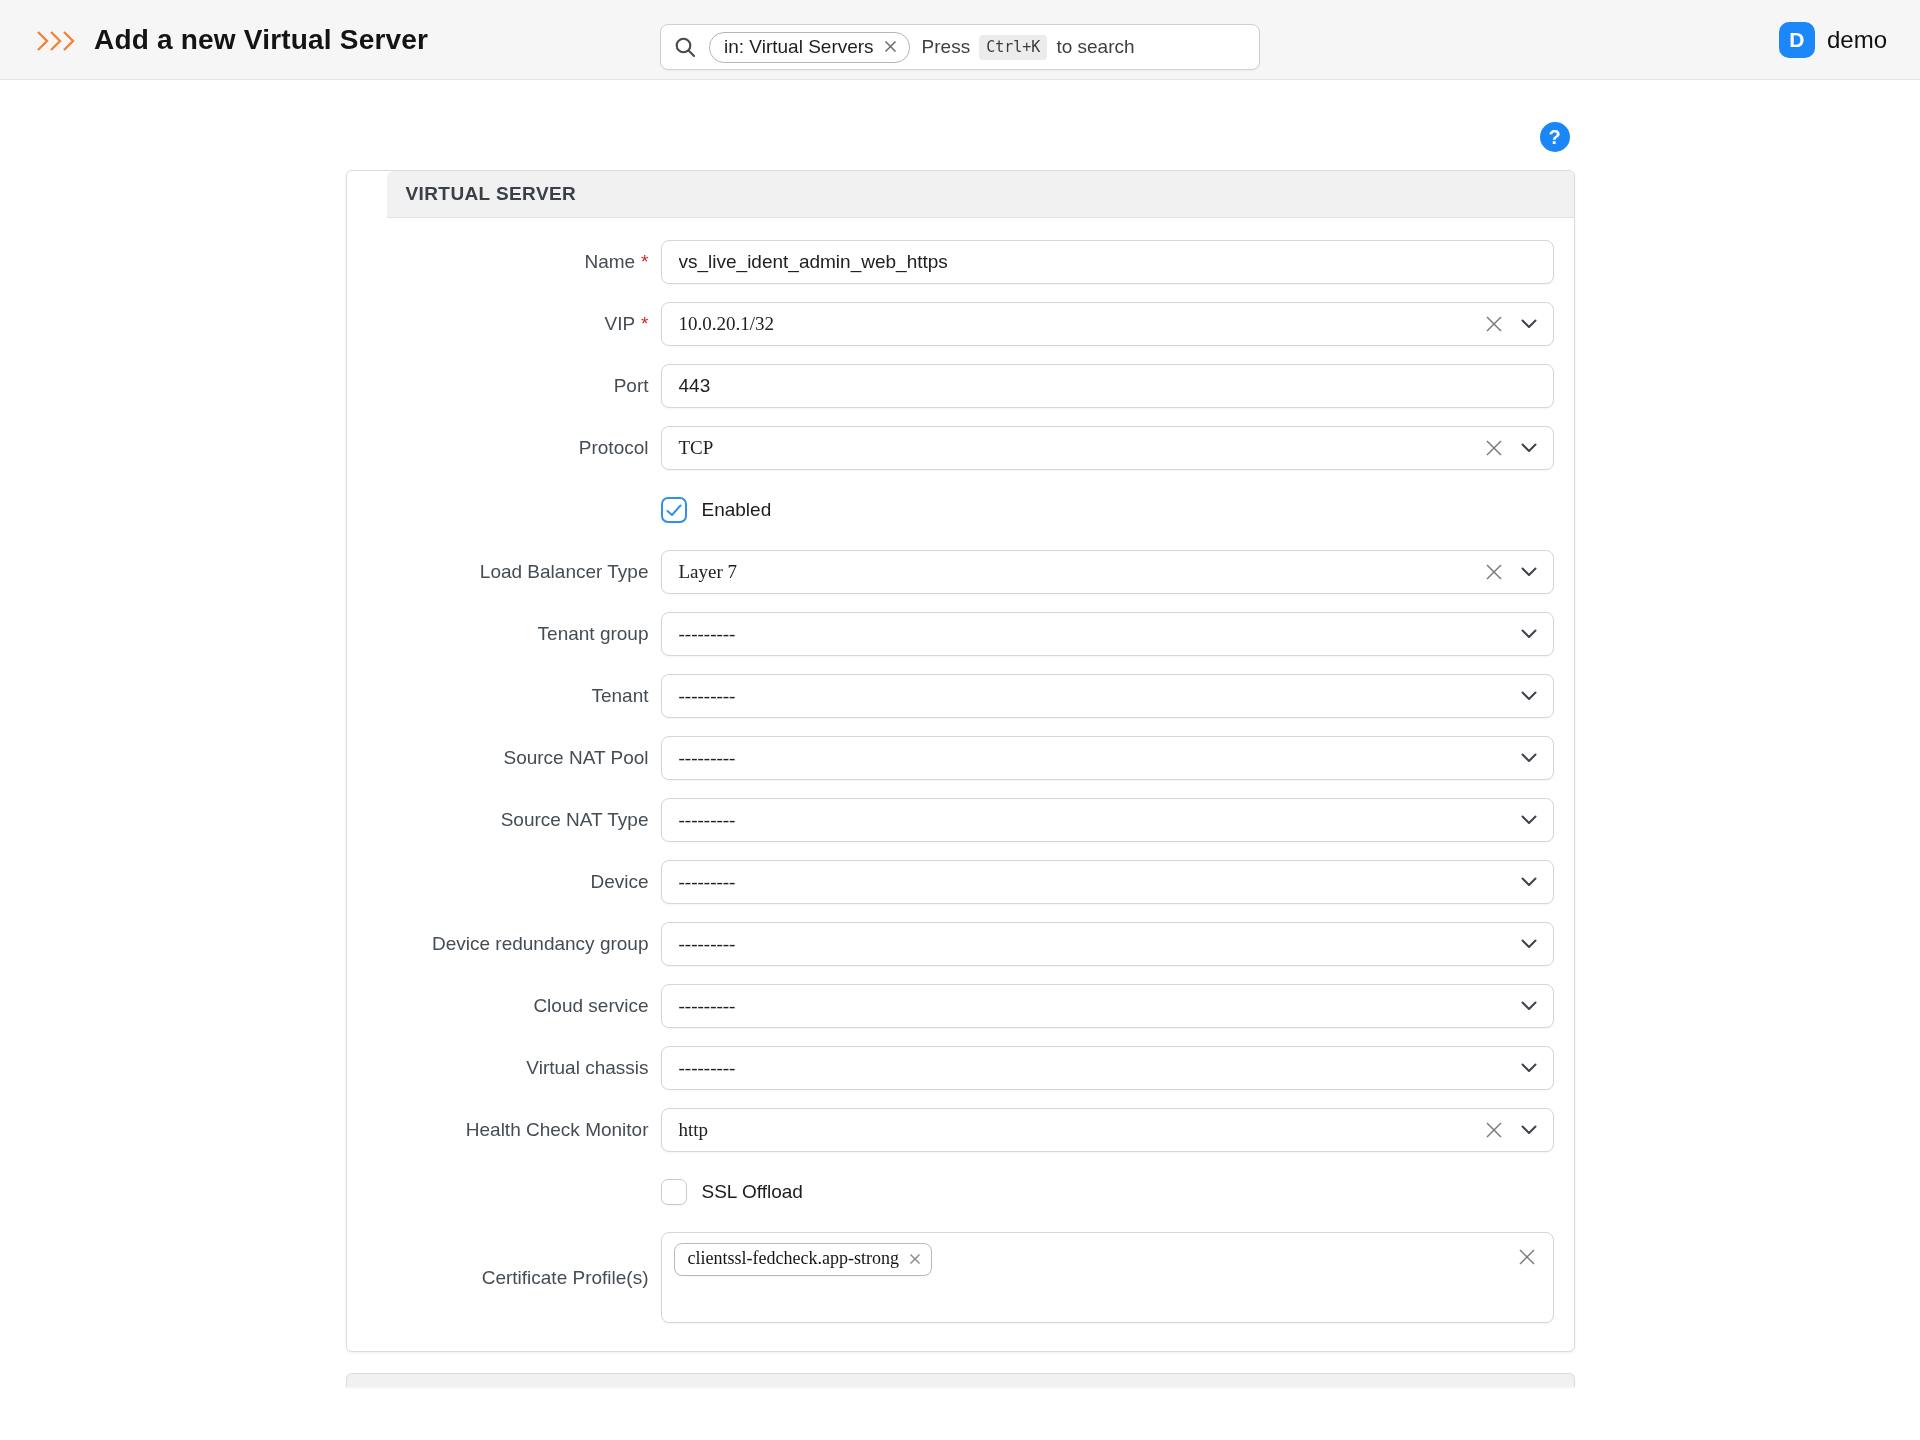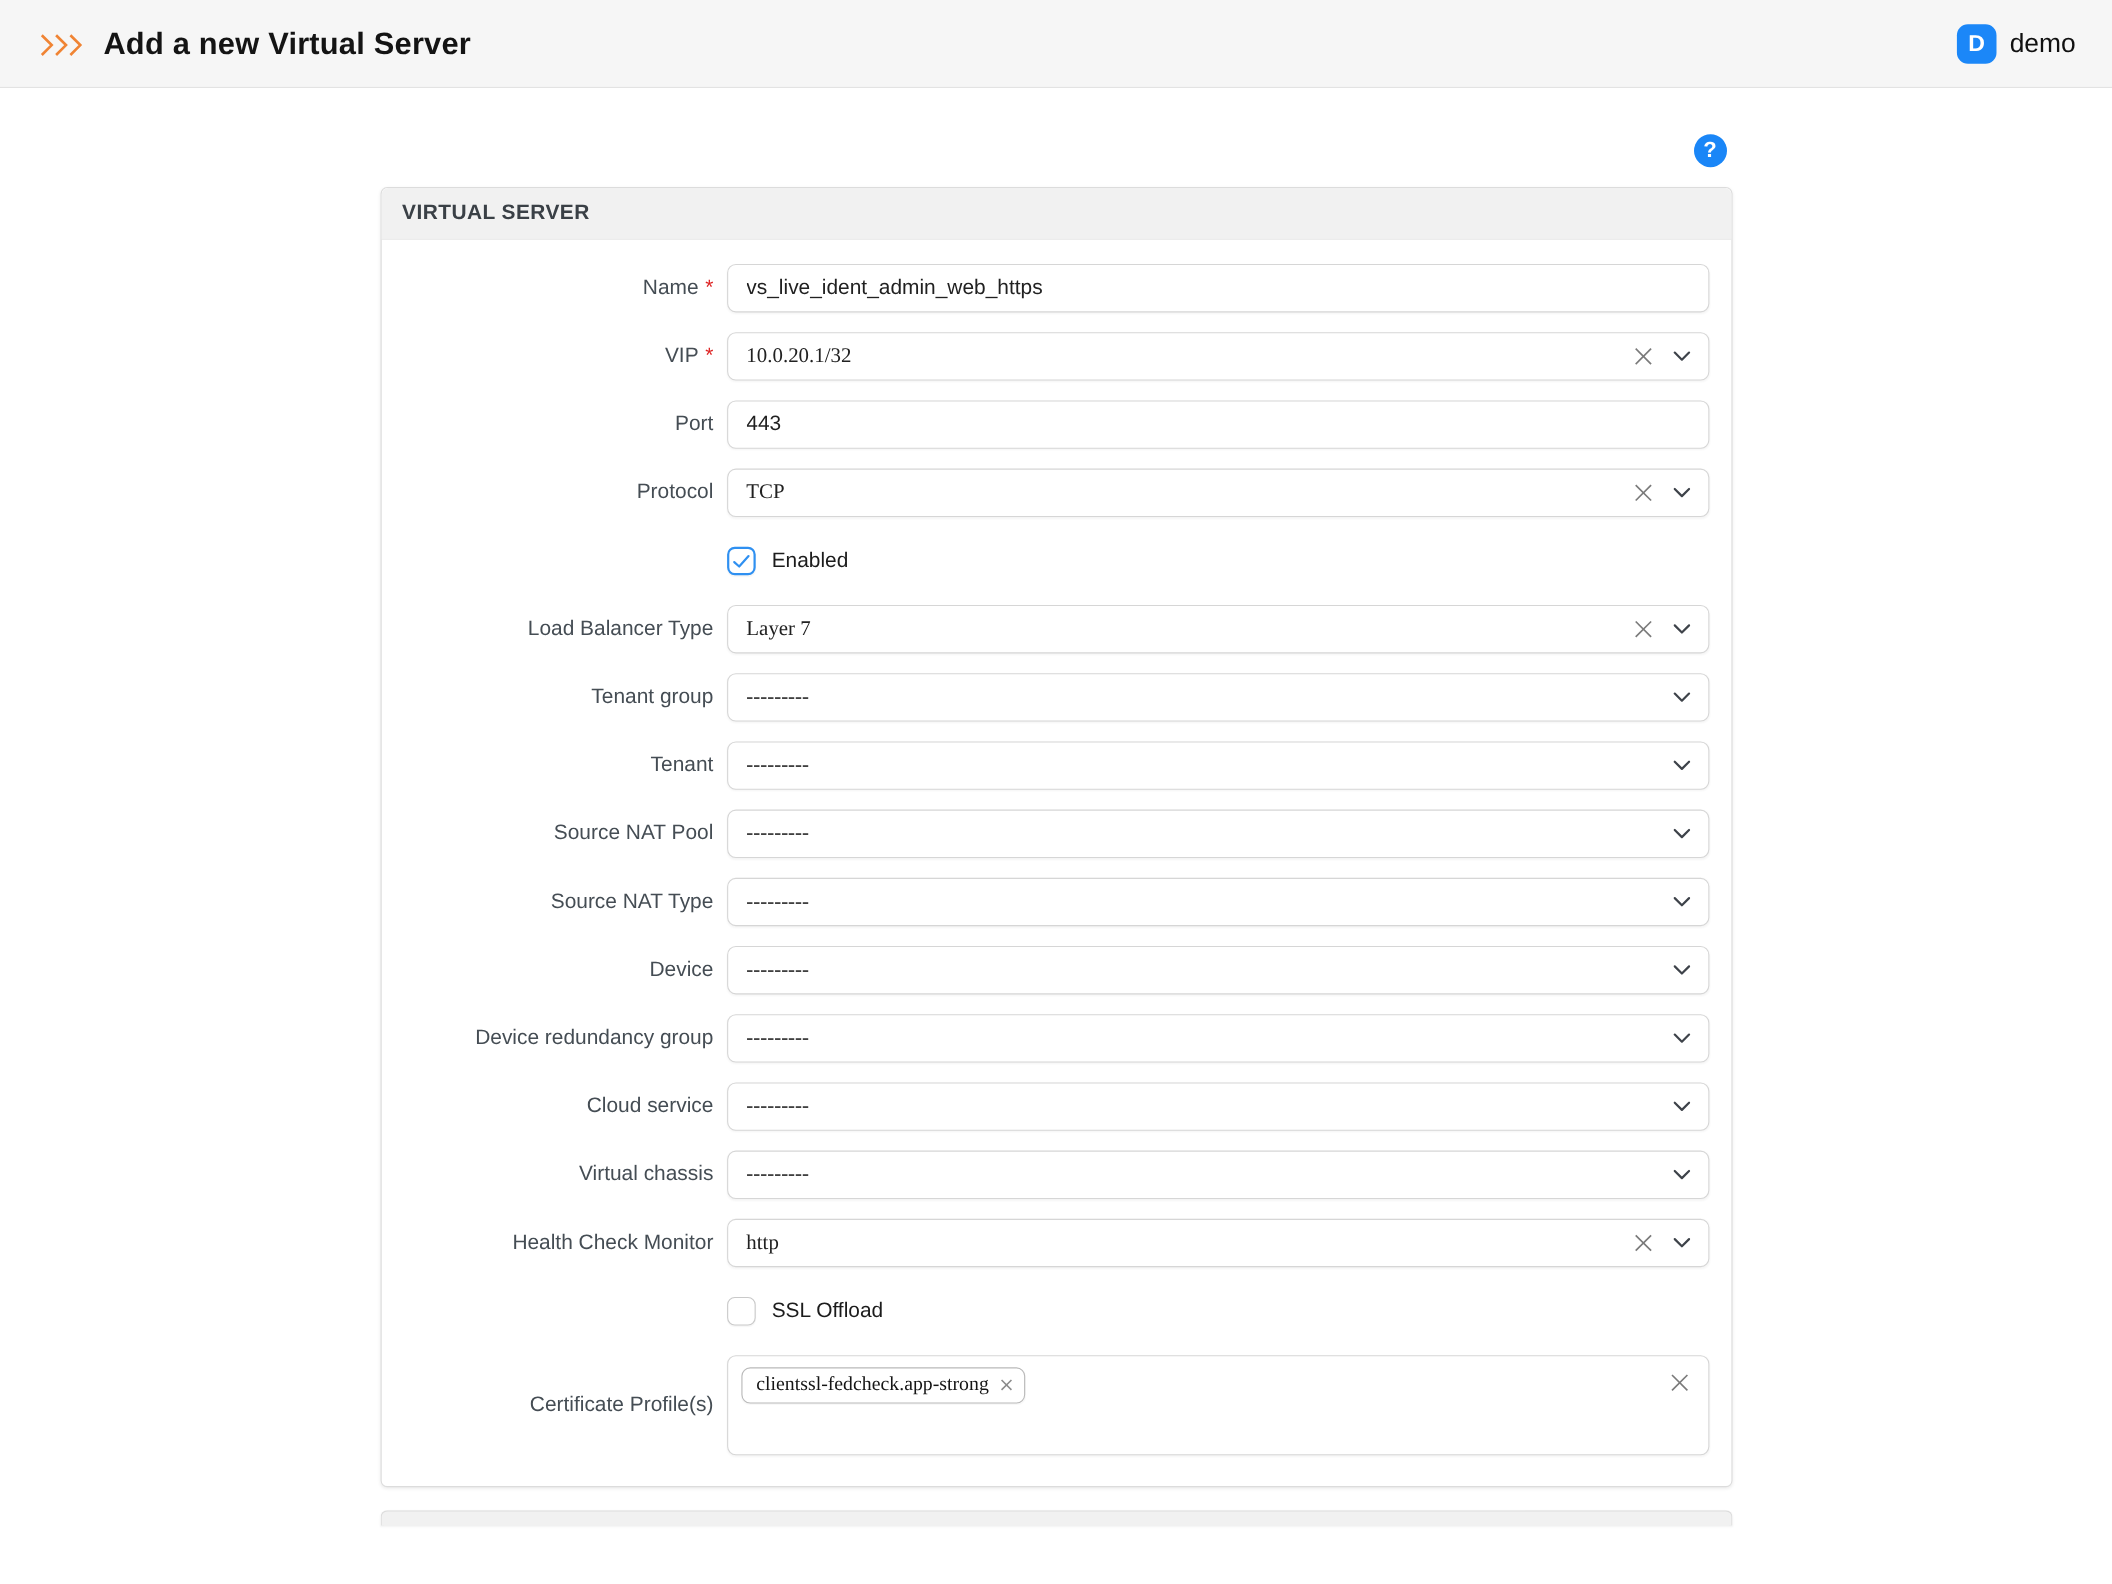--- a/index.html
+++ b/index.html
@@ -32,21 +32,21 @@
   
   .content { position:relative; width:1229px; margin:90px auto 0; }
   .help-btn { position:absolute; top:-48px; right:5px; width:30px; height:30px; border-radius:50%;
     background:#1a86f7; color:#fff; font-size:20px; font-weight:700;
     display:flex; align-items:center; justify-content:center; cursor:pointer; }
 
   .panel { background:#fff; border:1px solid #dcdcdc; border-radius:6px;
     box-shadow:0 1px 3px rgba(0,0,0,0.07); }
   .panel-header { height:47px; line-height:46px; background:#f1f1f1;
     border-bottom:1px solid #e1e1e1; border-radius:6px 6px 0 0; padding:0 19px;
-    font-size:19px; font-weight:700; color:#3a4046; letter-spacing:0.4px; }
+    font-size:19px; font-weight:700; color:#3a4046; letter-spacing:0.4px;margin-left:40px; }
   .panel-body { padding:22px 20px 10px; }
 
   .row { display:flex; align-items:center; margin-bottom:18px; }
   .label-col { width:282px; flex:none; text-align:right; padding-right:0; margin-right:12px;
     font-size:19px; color:#454d54; }
   .req { color:#dd2222; margin-left:6px; }
   .ctrl-col { flex:1; position:relative; }
 
   .input-box { position:relative; display:flex; align-items:center; width:100%; height:44px;
     background:#fff; border:1px solid #d6d6d6; border-radius:8px; padding:0 100px 0 17px;
@@ -80,20 +80,42 @@
 <header class="topbar">
   <span class="crumbs">
     <svg width="42" height="24" viewBox="0 0 42 24" fill="none" stroke="#f08434" stroke-width="2.4">
       <path d="M2 3 L11 12 L2 21"></path>
         <path d="M15 3 L24 12 L15 21"></path>
         <path d="M28 3 L37 12 L28 21"></path>
     </svg>
   </span>
   <h1 class="page-title">Add a new Virtual Server</h1>
 
+  <div class="searchbox">
+    <span style="display:flex;">
+      <svg width="23" height="23" viewBox="0 0 23 23" fill="none" stroke="#4a4a4a" stroke-width="2.1" stroke-linecap="round">
+        <circle cx="9.5" cy="9.5" r="6.8"></circle>
+          <line x1="14.6" y1="14.6" x2="20" y2="20"></line>
+      </svg>
+    </span>
+    <span class="search-chip">
+      <span>in: Virtual Servers</span>
+      <span class="icon-btn">
+        <svg width="13" height="13" viewBox="0 0 13 13" stroke="#6f6f6f" stroke-width="1.6">
+            <line x1="1.5" y1="1.5" x2="11.5" y2="11.5"></line>
+            <line x1="11.5" y1="1.5" x2="1.5" y2="11.5"></line>
+          </svg>
+      </span>
+    </span>
+    <span class="search-hint">
+      <span>Press</span>
+      <span class="kbd">Ctrl+K</span>
+      <span>to search</span>
+    </span>
+  </div>
 
   <div class="userbox">
     <span class="avatar">D</span>
     <span class="username">demo</span>
   </div>
 </header>
 
 <main class="content">
   <div class="help-btn">?</div>
 

